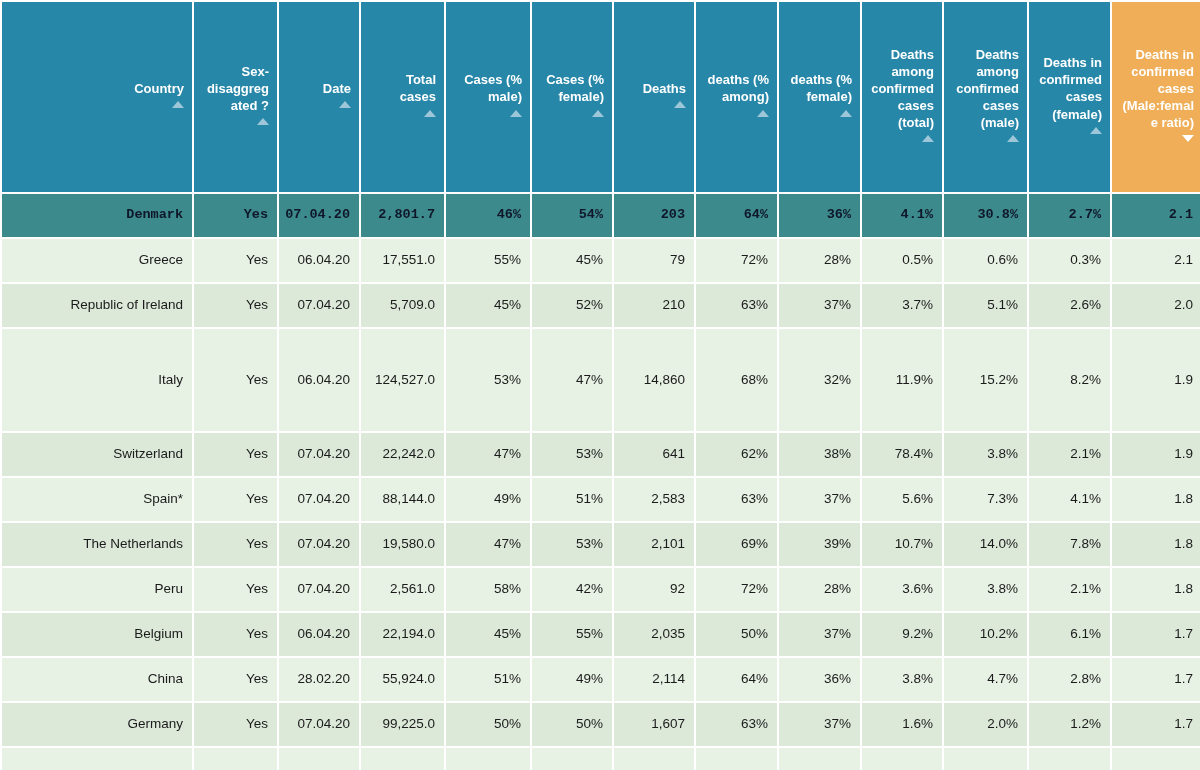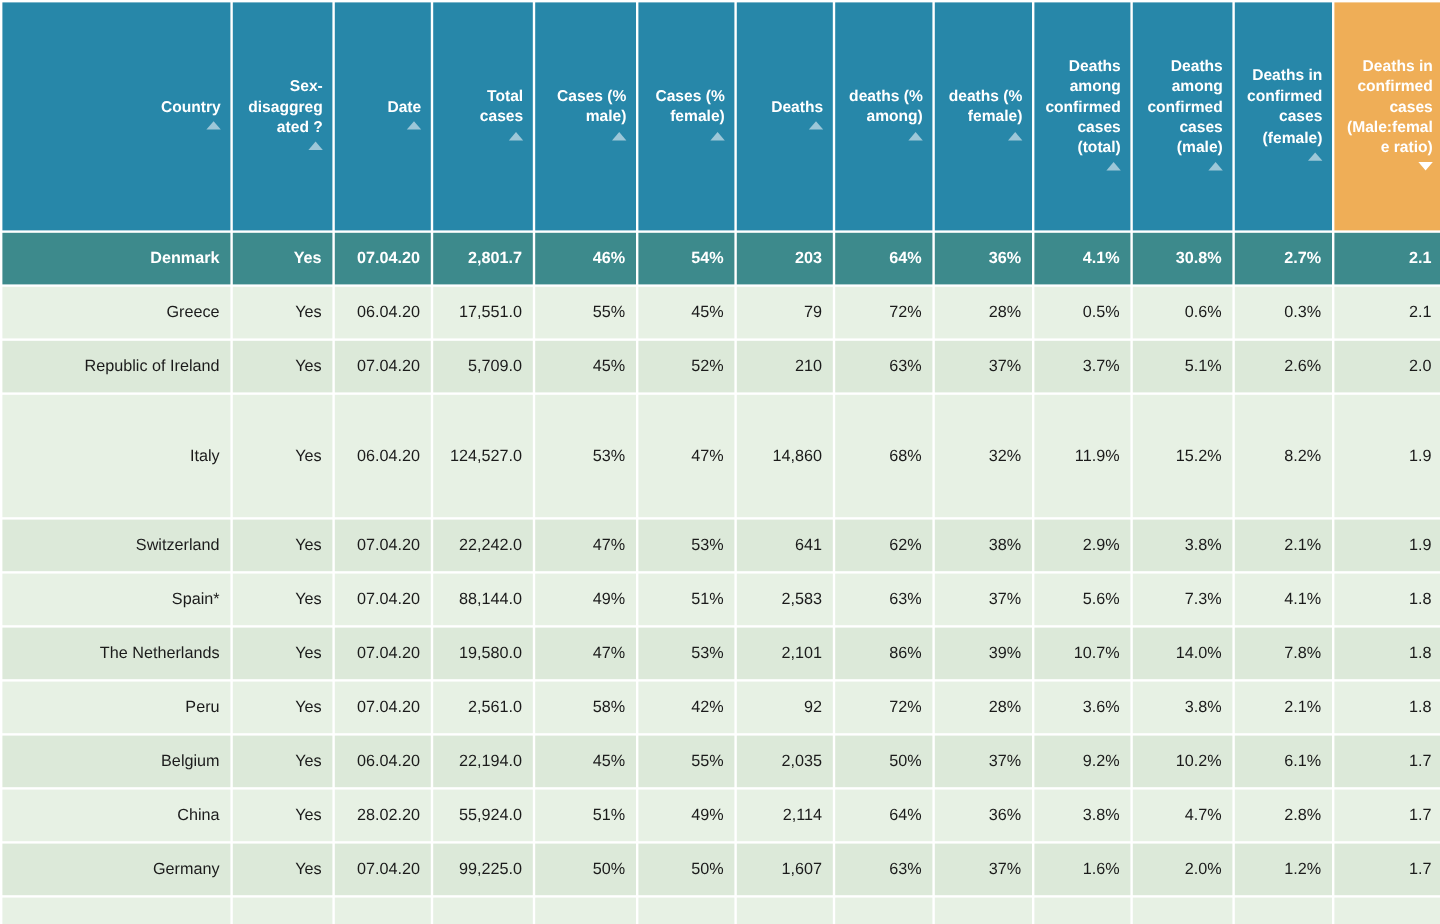--- a/index.html
+++ b/index.html
@@ -83,23 +83,24 @@
     padding: 6px 9px 6px 6px;
     box-sizing: border-box;
     word-wrap: break-word;
     overflow-wrap: break-word;
     border: 0;
     line-height: 1.55;
   }
 
   tbody tr.row-highlight td {
     background: #3D8A8C;
-    color: #ffffff;
+    color: #0f172a;
     font-weight: bold;
     height: 56px;
+    font-family: Liberation Mono, monospace;
   }
   tbody tr.row-odd td  { background: #E7F1E4; }
   tbody tr.row-even td { background: #DCE9D9; }
 
   tbody tr.row-std td { height: 43px; }
   tbody tr.row-tall td { height: 102px; }
 
   
   col.c0  { width: 190px; }
   col.c1  { width: 83px;  }
@@ -216,21 +217,21 @@
         <tr class="row-even row-std">
           <td>Switzerland</td>
           <td>Yes</td>
           <td>07.04.20</td>
           <td>22,242.0</td>
           <td>47%</td>
           <td>53%</td>
           <td>641</td>
           <td>62%</td>
           <td>38%</td>
-          <td>2.9%</td>
+          <td>78.4%</td>
           <td>3.8%</td>
           <td>2.1%</td>
           <td>1.9</td>
         </tr>
         <tr class="row-odd row-std">
           <td>Spain*</td>
           <td>Yes</td>
           <td>07.04.20</td>
           <td>88,144.0</td>
           <td>49%</td>
@@ -244,21 +245,21 @@
           <td>1.8</td>
         </tr>
         <tr class="row-even row-std">
           <td>The Netherlands</td>
           <td>Yes</td>
           <td>07.04.20</td>
           <td>19,580.0</td>
           <td>47%</td>
           <td>53%</td>
           <td>2,101</td>
-          <td>86%</td>
+          <td>69%</td>
           <td>39%</td>
           <td>10.7%</td>
           <td>14.0%</td>
           <td>7.8%</td>
           <td>1.8</td>
         </tr>
         <tr class="row-odd row-std">
           <td>Peru</td>
           <td>Yes</td>
           <td>07.04.20</td>

